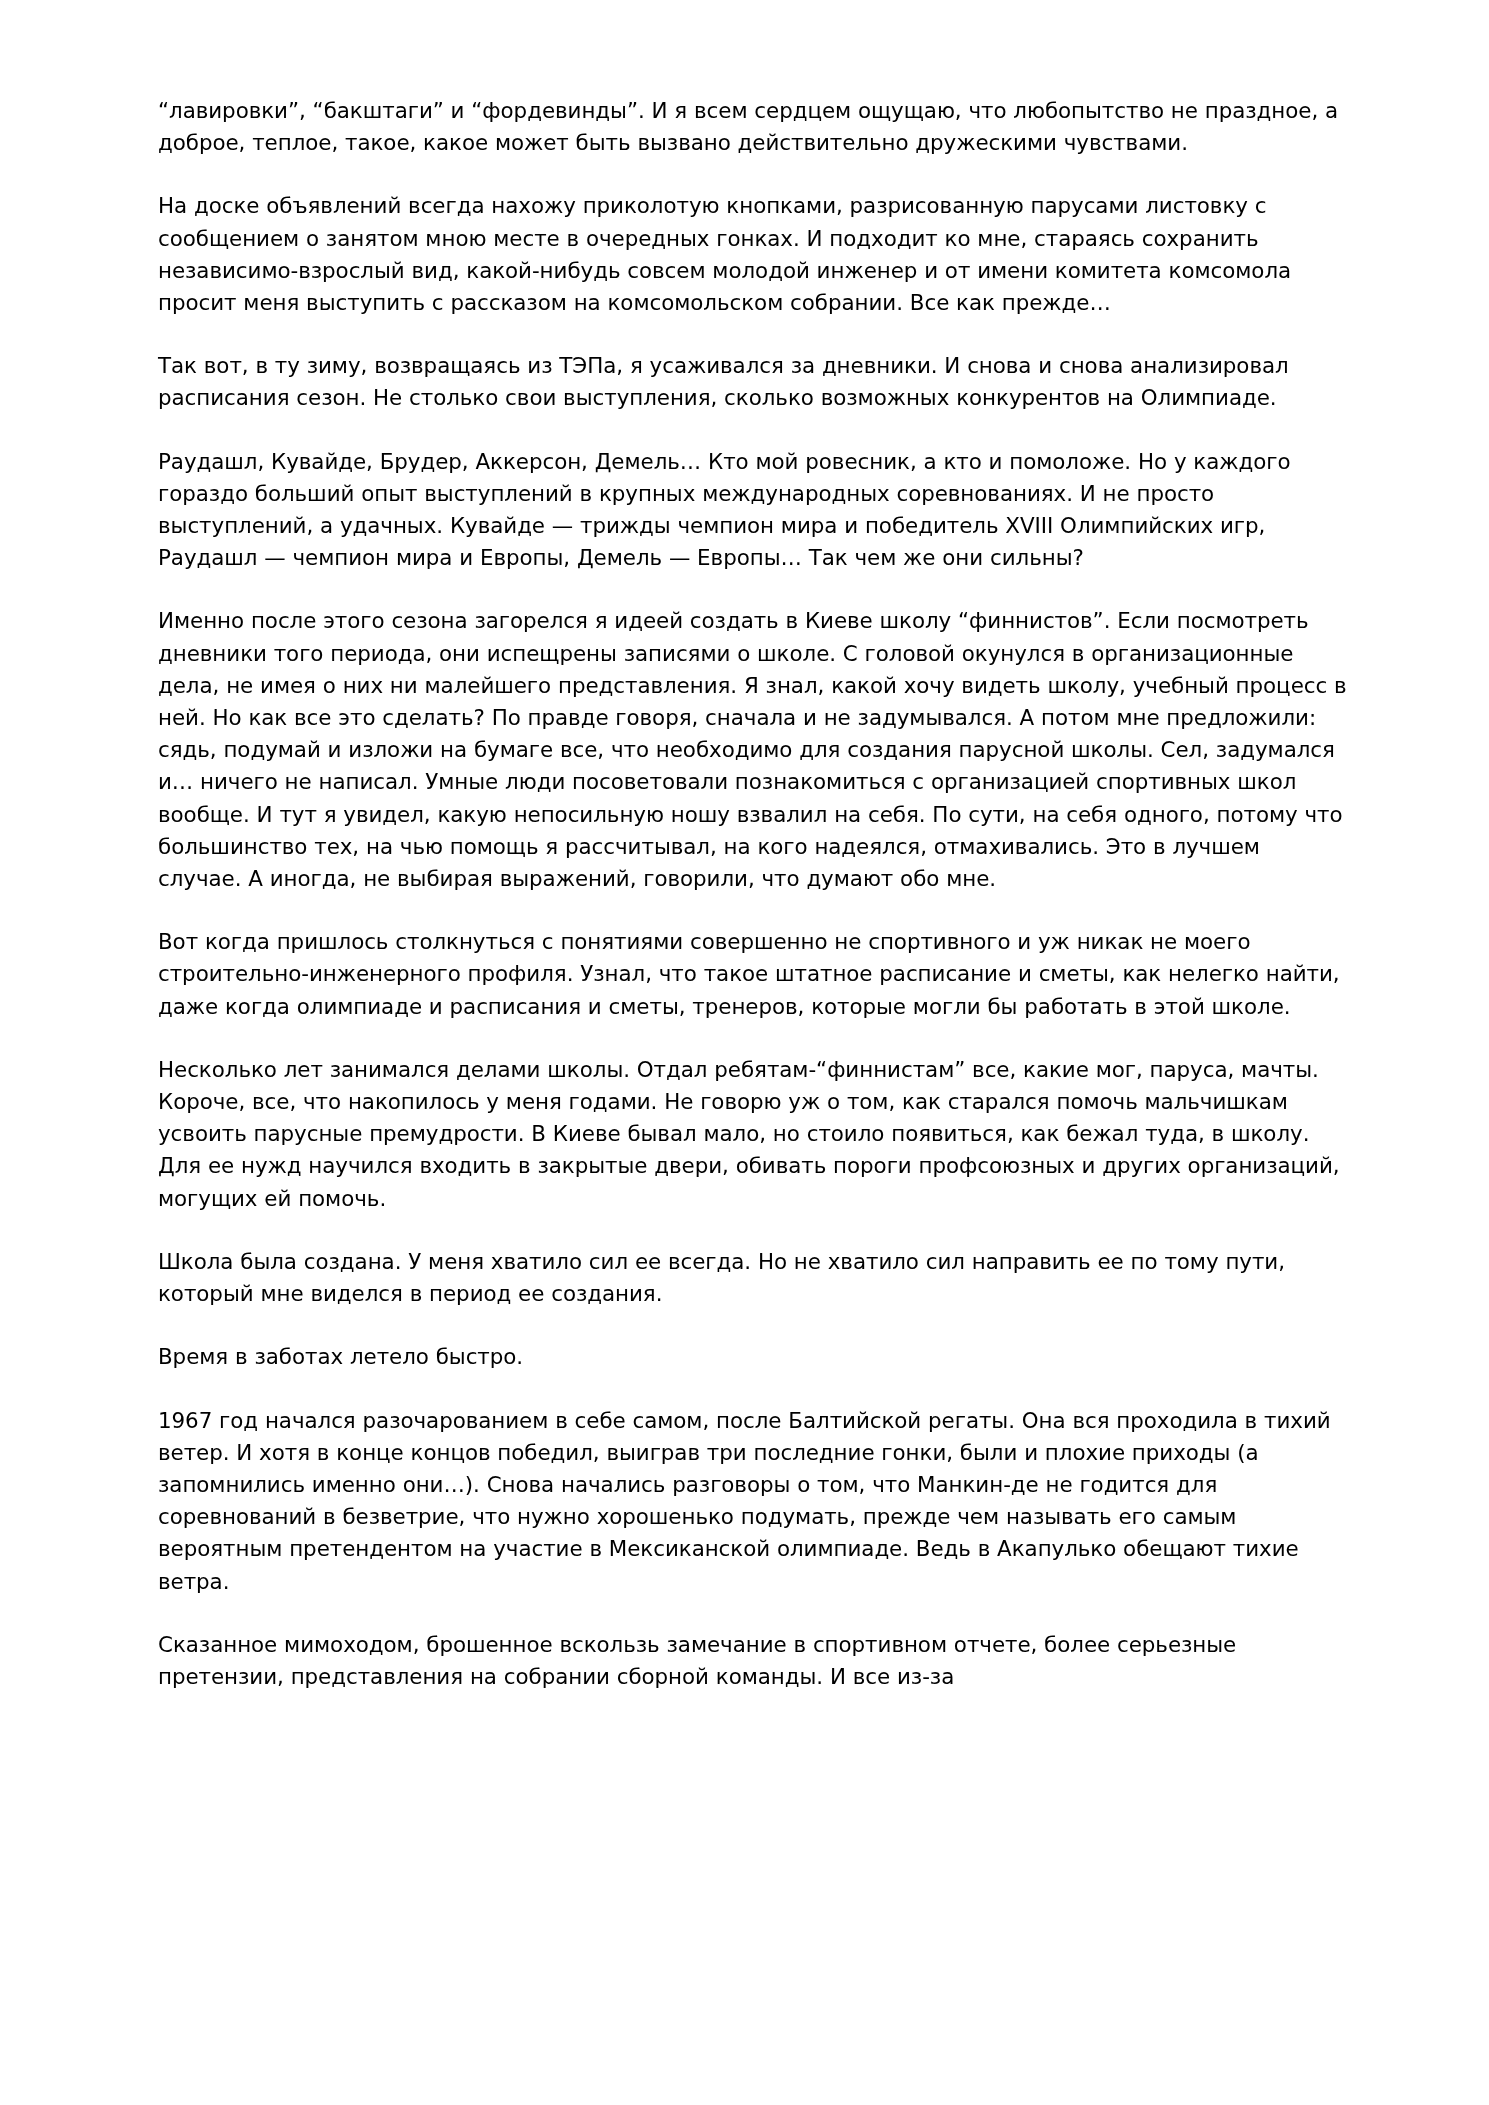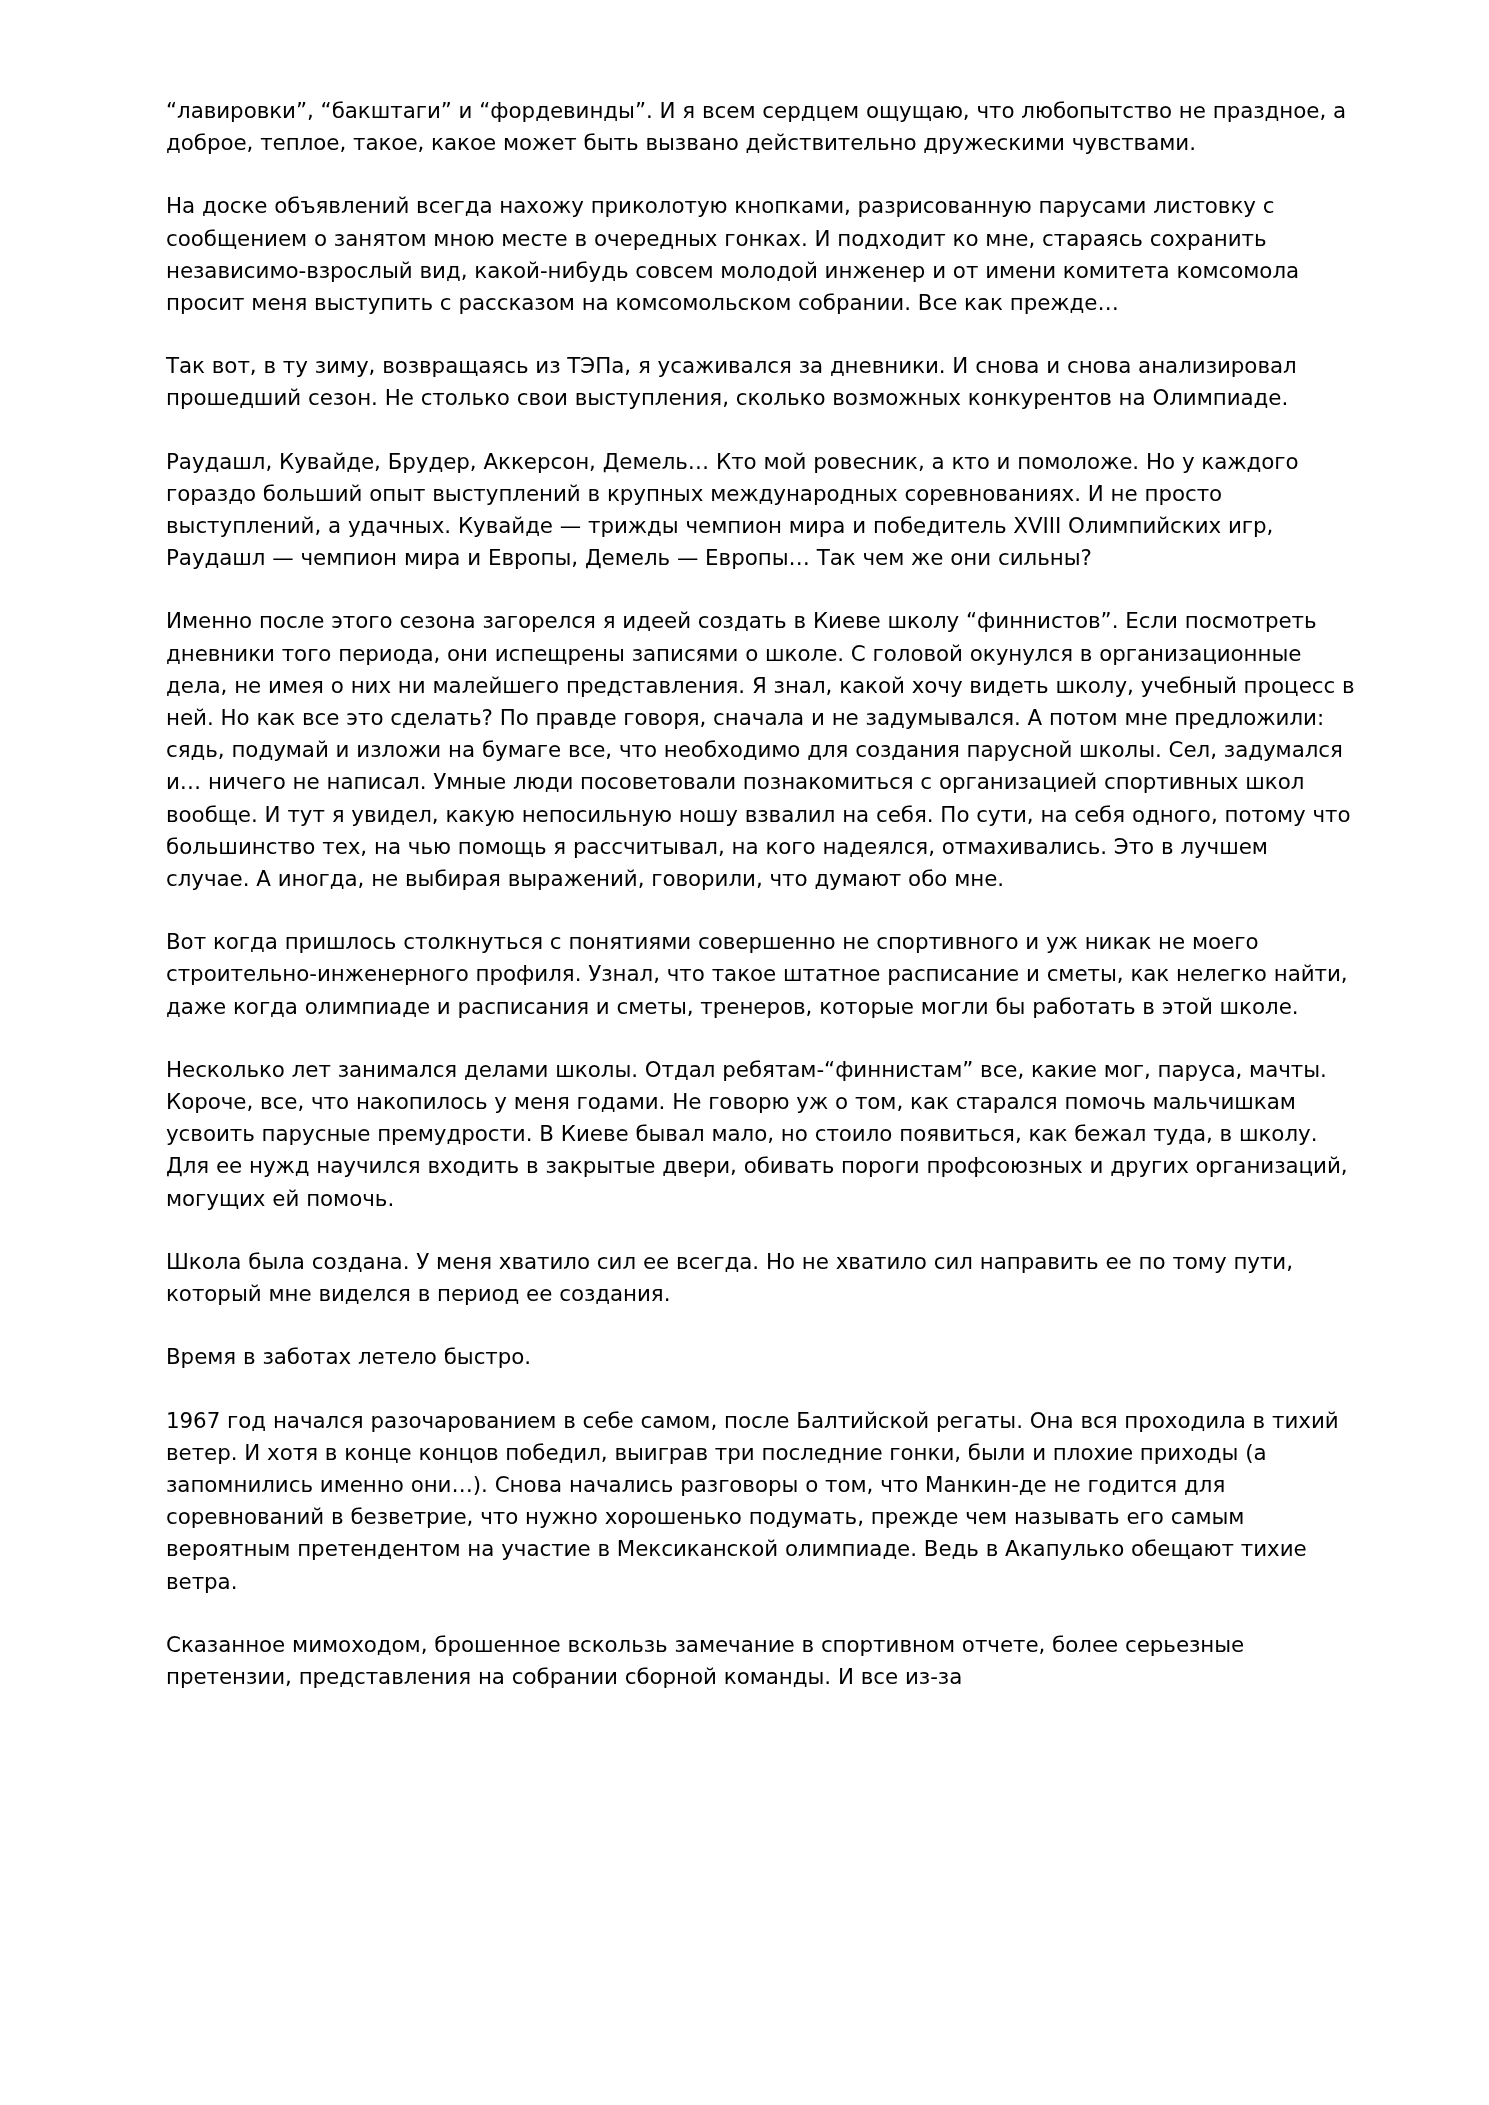--- a/index.html
+++ b/index.html
@@ -13,21 +13,20 @@
     font-family: "DejaVu Sans", sans-serif;
     color: #000000;
     -webkit-font-smoothing: antialiased;
   }
   .page {
     box-sizing: border-box;
     width: 1335px;
     min-height: 2105px;
     padding: 95px 140px 60px 158px;
     background: #ffffff;
-    margin-left: 8px;
   }
   .body-text {
     width: 1192px;
   }
   .para {
     font-size: 21.4px;
     line-height: 32.2px;
     text-align: left;
     margin: 0 0 31px 0;
     letter-spacing: -0.05px;
@@ -38,21 +37,21 @@
     margin-bottom: 0;
   }
 </style>
 </head>
 <body>
 
 <div class="page">
   <div class="body-text">
     <p class="para">“лавировки”, “бакштаги” и “фордевинды”. И я всем сердцем ощущаю, что любопытство не праздное, а доброе, теплое, такое, какое может быть вызвано действительно дружескими чувствами.</p>
     <p class="para">На доске объявлений всегда нахожу приколотую кнопками, разрисованную парусами листовку с сообщением о занятом мною месте в очередных гонках. И подходит ко мне, стараясь сохранить независимо-взрослый вид, какой-нибудь совсем молодой инженер и от имени комитета комсомола просит меня выступить с рассказом на комсомольском собрании. Все как прежде…</p>
-    <p class="para">Так вот, в ту зиму, возвращаясь из ТЭПа, я усаживался за дневники. И снова и снова анализировал прошедший сезон. Не столько свои выступления, сколько возможных конкурентов на Олимпиаде.</p>
+    <p class="para">Так вот, в ту зиму, возвращаясь из ТЭПа, я усаживался за дневники. И снова и снова анализировал расписания сезон. Не столько свои выступления, сколько возможных конкурентов на Олимпиаде.</p>
     <p class="para">Раудашл, Кувайде, Брудер, Аккерсон, Демель… Кто мой ровесник, а кто и помоложе. Но у каждого гораздо больший опыт выступлений в крупных международных соревнованиях. И не просто выступлений, а удачных. Кувайде — трижды чемпион мира и победитель XVIII Олимпийских игр, Раудашл — чемпион мира и Европы, Демель — Европы… Так чем же они сильны?</p>
     <p class="para">Именно после этого сезона загорелся я идеей создать в Киеве школу “финнистов”. Если посмотреть дневники того периода, они испещрены записями о школе. С головой окунулся в организационные дела, не имея о них ни малейшего представления. Я знал, какой хочу видеть школу, учебный процесс в ней. Но как все это сделать? По правде говоря, сначала и не задумывался. А потом мне предложили: сядь, подумай и изложи на бумаге все, что необходимо для создания парусной школы. Сел, задумался и… ничего не написал. Умные люди посоветовали познакомиться с организацией спортивных школ вообще. И тут я увидел, какую непосильную ношу взвалил на себя. По сути, на себя одного, потому что большинство тех, на чью помощь я рассчитывал, на кого надеялся, отмахивались. Это в лучшем случае. А иногда, не выбирая выражений, говорили, что думают обо мне.</p>
     <p class="para">Вот когда пришлось столкнуться с понятиями совершенно не спортивного и уж никак не моего строительно-инженерного профиля. Узнал, что такое штатное расписание и сметы, как нелегко найти, даже когда олимпиаде и расписания и сметы, тренеров, которые могли бы работать в этой школе.</p>
     <p class="para">Несколько лет занимался делами школы. Отдал ребятам-“финнистам” все, какие мог, паруса, мачты. Короче, все, что накопилось у меня годами. Не говорю уж о том, как старался помочь мальчишкам усвоить парусные премудрости. В Киеве бывал мало, но стоило появиться, как бежал туда, в школу. Для ее нужд научился входить в закрытые двери, обивать пороги профсоюзных и других организаций, могущих ей помочь.</p>
     <p class="para">Школа была создана. У меня хватило сил ее всегда. Но не хватило сил направить ее по тому пути, который мне виделся в период ее создания.</p>
     <p class="para">Время в заботах летело быстро.</p>
     <p class="para">1967 год начался разочарованием в себе самом, после Балтийской регаты. Она вся проходила в тихий ветер. И хотя в конце концов победил, выиграв три последние гонки, были и плохие приходы (а запомнились именно они…). Снова начались разговоры о том, что Манкин-де не годится для соревнований в безветрие, что нужно хорошенько подумать, прежде чем называть его самым вероятным претендентом на участие в Мексиканской олимпиаде. Ведь в Акапулько обещают тихие ветра.</p>
     <p class="para">Сказанное мимоходом, брошенное вскользь замечание в спортивном отчете, более серьезные претензии, представления на собрании сборной команды. И все из-за</p>
   </div>
 </div>

